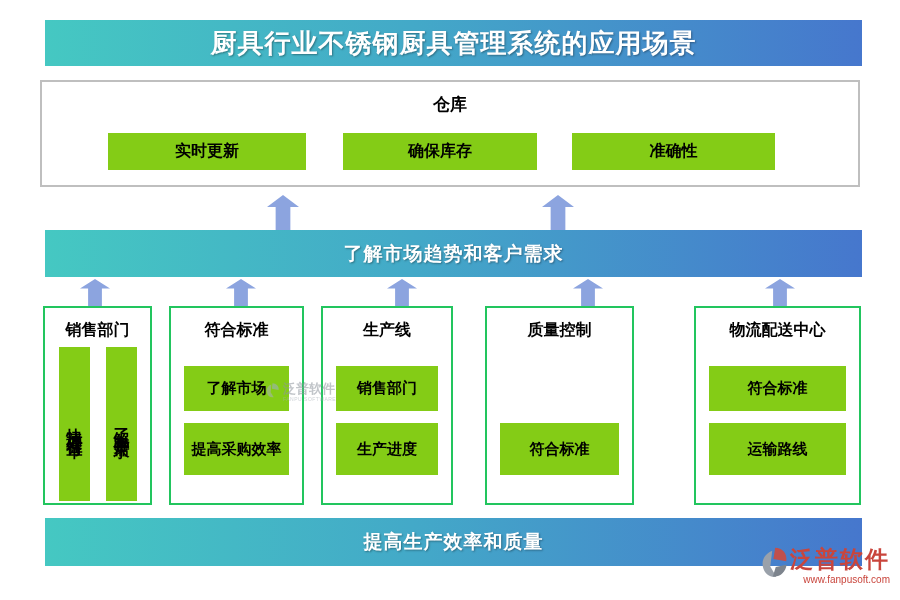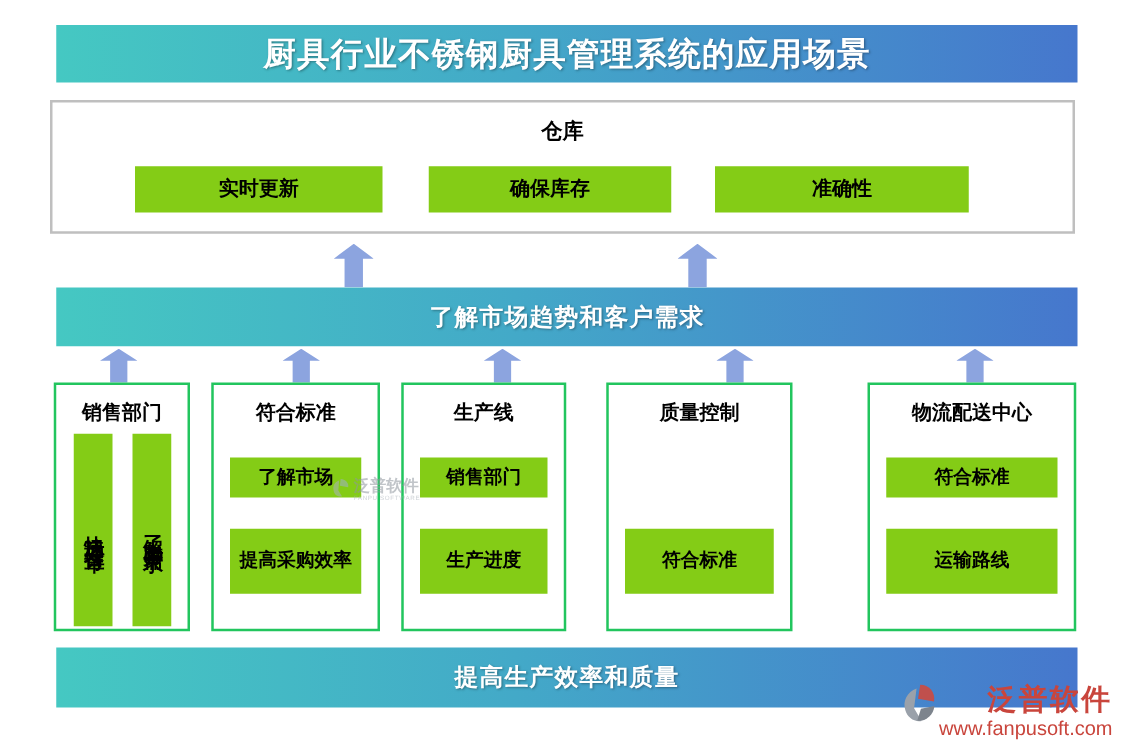--- a/index.html
+++ b/index.html
@@ -47,40 +47,40 @@
 
   
   .dept { position:absolute; top:306px; height:199px; background:#fff; border:2px solid #22c55e; }
   .d1 { left:43px;  width:109px; }
   .d2 { left:169px; width:135px; }
   .d3 { left:321px; width:132px; }
   .d4 { left:485px; width:149px; }
   .d5 { left:694px; width:167px; }
   .dept-title { position:absolute; top:12px; width:100%; text-align:center; font-weight:bold; font-size:16px; }
   .hitem { position:absolute; left:13px; right:13px; font-size:15px; line-height:1.35; }
-  .i1 { top:58px;  height:32px; }
+  .i1 { top:58px;  height:45px; }
   .i2 { top:115px; height:52px; }
 
   
   .vcols { position:absolute; top:39px; left:0; width:100%; height:154px; display:flex; justify-content:center; gap:16px; }
   .vtext {
     writing-mode:vertical-rl; text-orientation:upright;
     width:31px; font-size:16px; letter-spacing:3px;
   }
 
   
   .watermark { position:absolute; left:265px; top:382px; display:flex; gap:3px; opacity:0.55; z-index:5; }
   .wm-text { color:#8f969e; font-weight:bold; font-size:13px; line-height:1.1; }
   .wm-sub  { display:block; color:#a4adb5; font-weight:normal; font-size:5px; letter-spacing:0.5px; margin-top:1px; }
 
   
   .brand-logo { position:absolute; right:10px; top:546px; z-index:6; display:flex; align-items:flex-start; gap:2px; }
   .brand-col { display:flex; flex-direction:column; align-items:flex-end; }
   .brand-name { color:#C9453C; font-weight:bold; font-size:23px; line-height:1.2; letter-spacing:2px; }
-  .brand-url  { color:#C9453C; font-size:16px; line-height:1.2; }
+  .brand-url  { color:#C9453C; font-size:10px; line-height:1.2; }
 </style>
 </head>
 <body>
 
 <div class="banner title-banner">
   <span>厨具行业不锈钢厨具管理系统的应用场景</span>
 </div>
 
 <div class="warehouse">
   <div class="wh-title">仓库</div>

